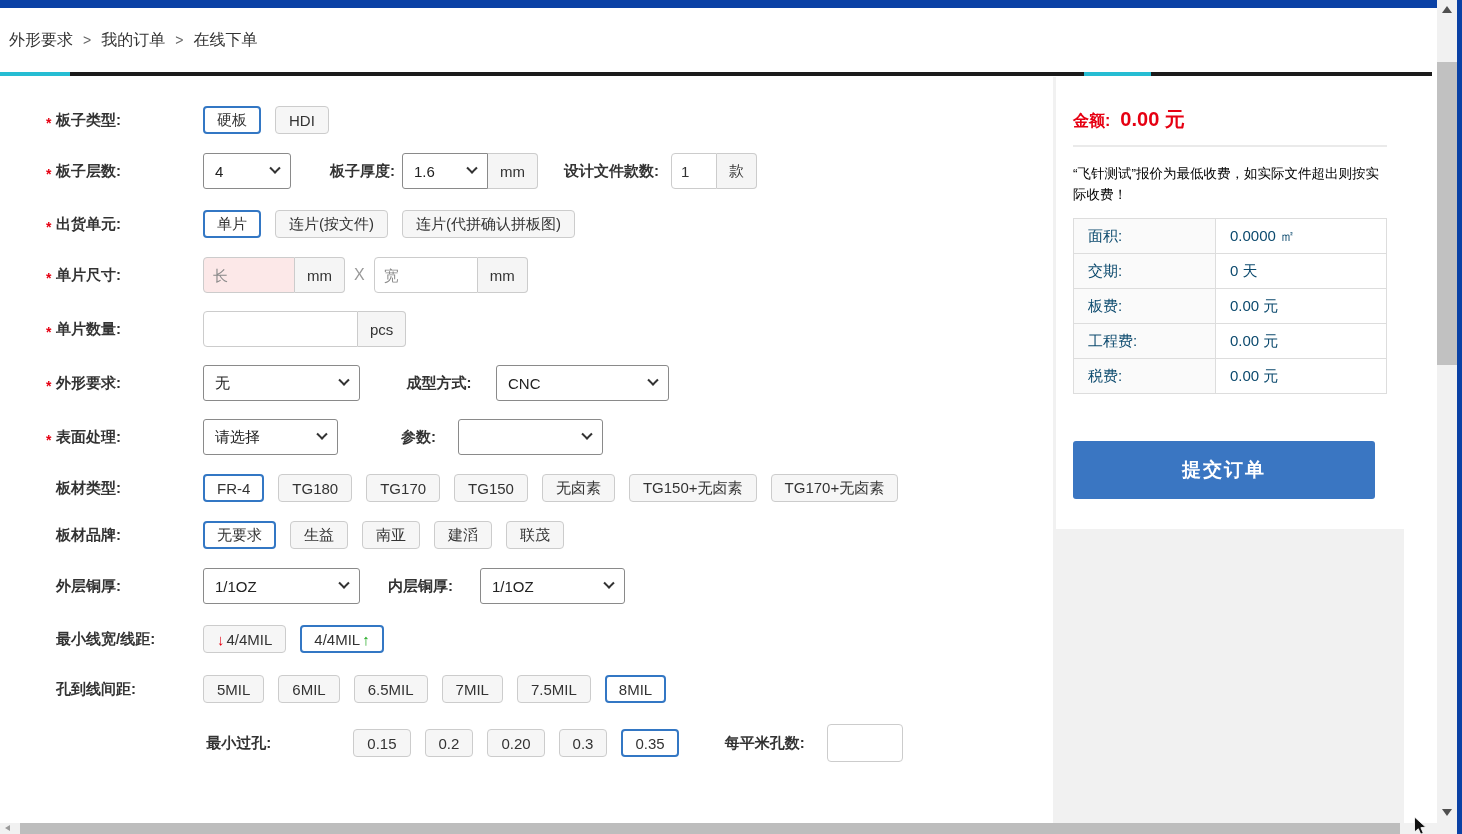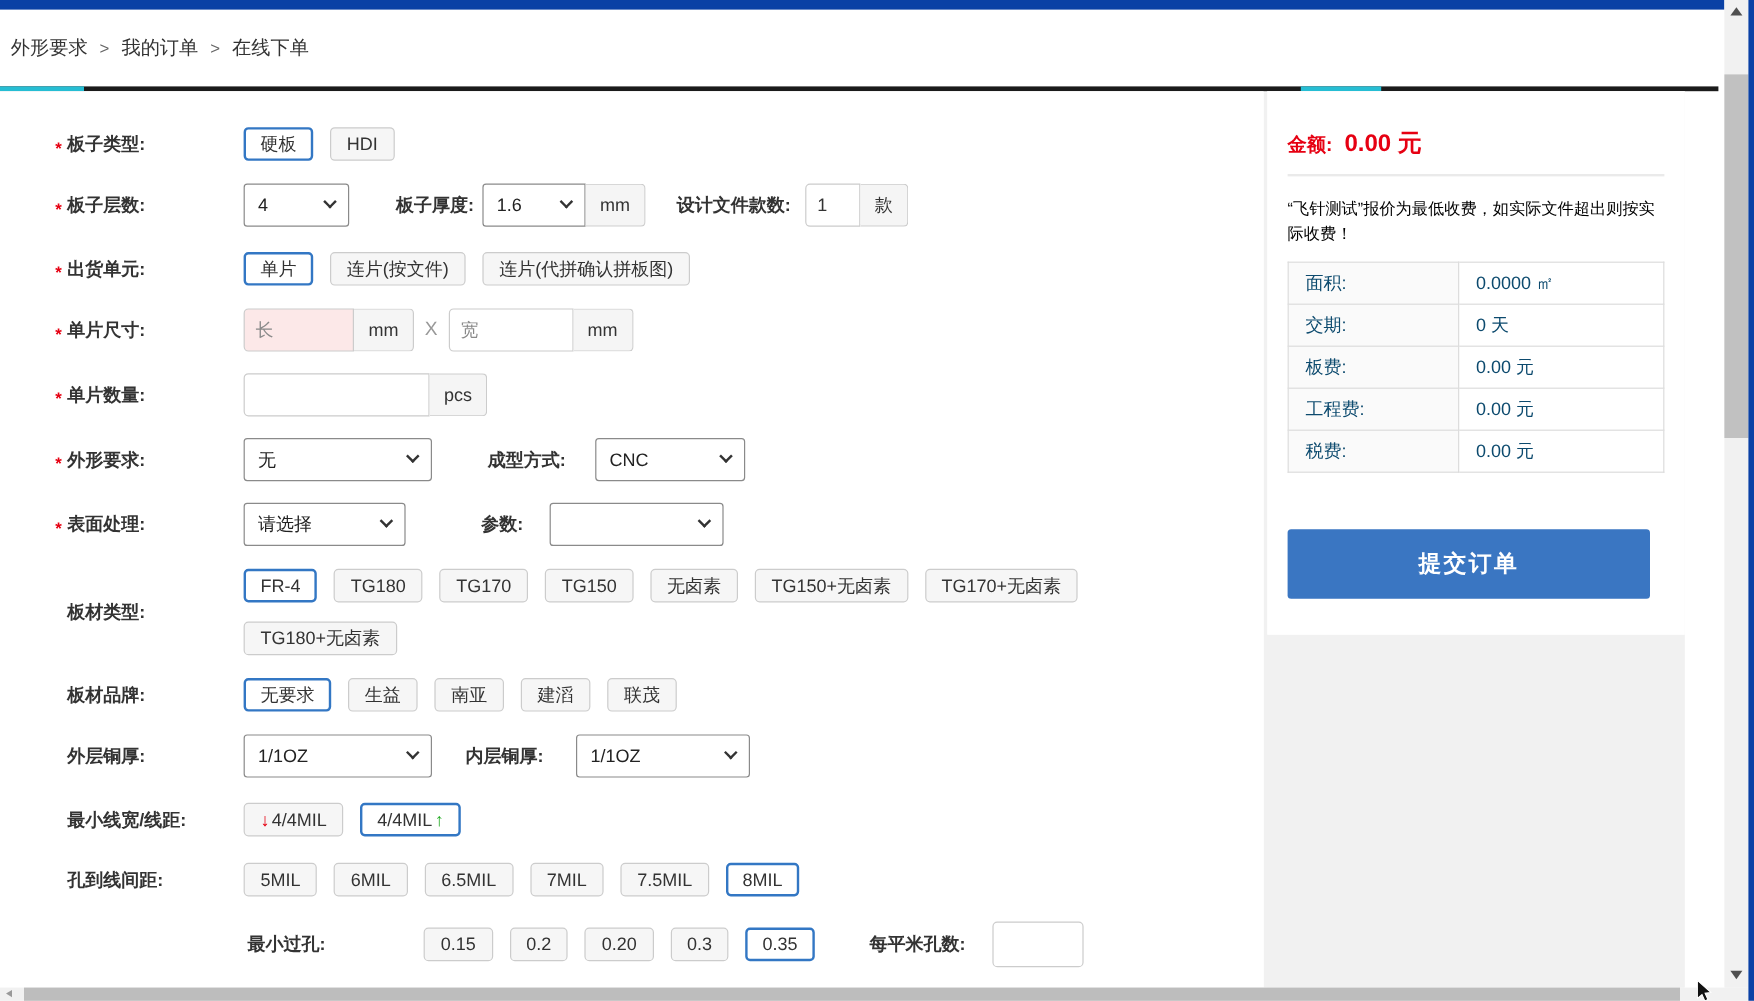--- a/index.html
+++ b/index.html
@@ -176,21 +176,21 @@
   <div class="row" style="margin-top:18px;">
     <div class="lbl">
       <span class="req">*</span>
       <span>外形要求:</span>
     </div>
     <div class="select" style="width:157px;">
       <span>无</span>
       <span class="chev"></span>
     </div>
     <span class="midlbl" style="margin-left:44px;width:70px;text-align:center;margin-right:22px;">成型方式:</span>
-    <div class="select" style="width:125px;gap:11px;">
+    <div class="select" style="width:173px;gap:11px;">
       <span>CNC</span>
       <span class="chev"></span>
     </div>
   </div>
 
   <div class="row" style="margin-top:18px;">
     <div class="lbl">
       <span class="req">*</span>
       <span>表面处理:</span>
     </div>
@@ -212,23 +212,20 @@
     <div>
       <div class="row">
         <button class="tbtn sel">FR-4</button>
         <button class="tbtn">TG180</button>
         <button class="tbtn">TG170</button>
         <button class="tbtn">TG150</button>
         <button class="tbtn">无卤素</button>
         <button class="tbtn">TG150+无卤素</button>
         <button class="tbtn">TG170+无卤素</button>
       </div>
-      <div class="row" style="margin-top:16px;">
-        <button class="tbtn">TG180+无卤素</button>
-      </div>
     </div>
   </div>
 
   <div class="row" style="margin-top:19px;">
     <div class="lbl noreq">
       <span>板材品牌:</span>
     </div>
     <button class="tbtn sel">无要求</button>
     <button class="tbtn">生益</button>
     <button class="tbtn">南亚</button>

